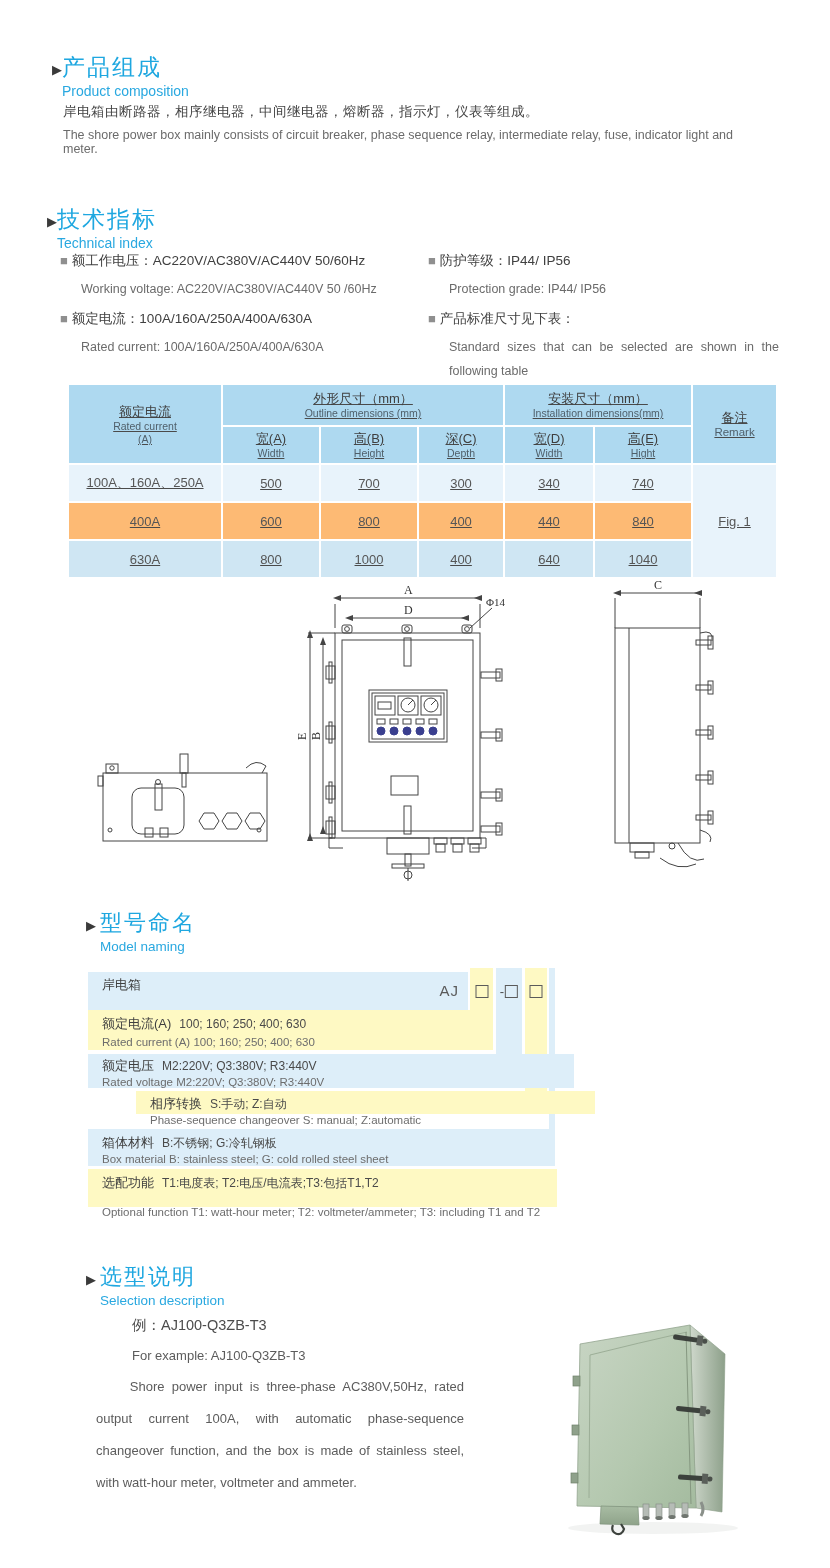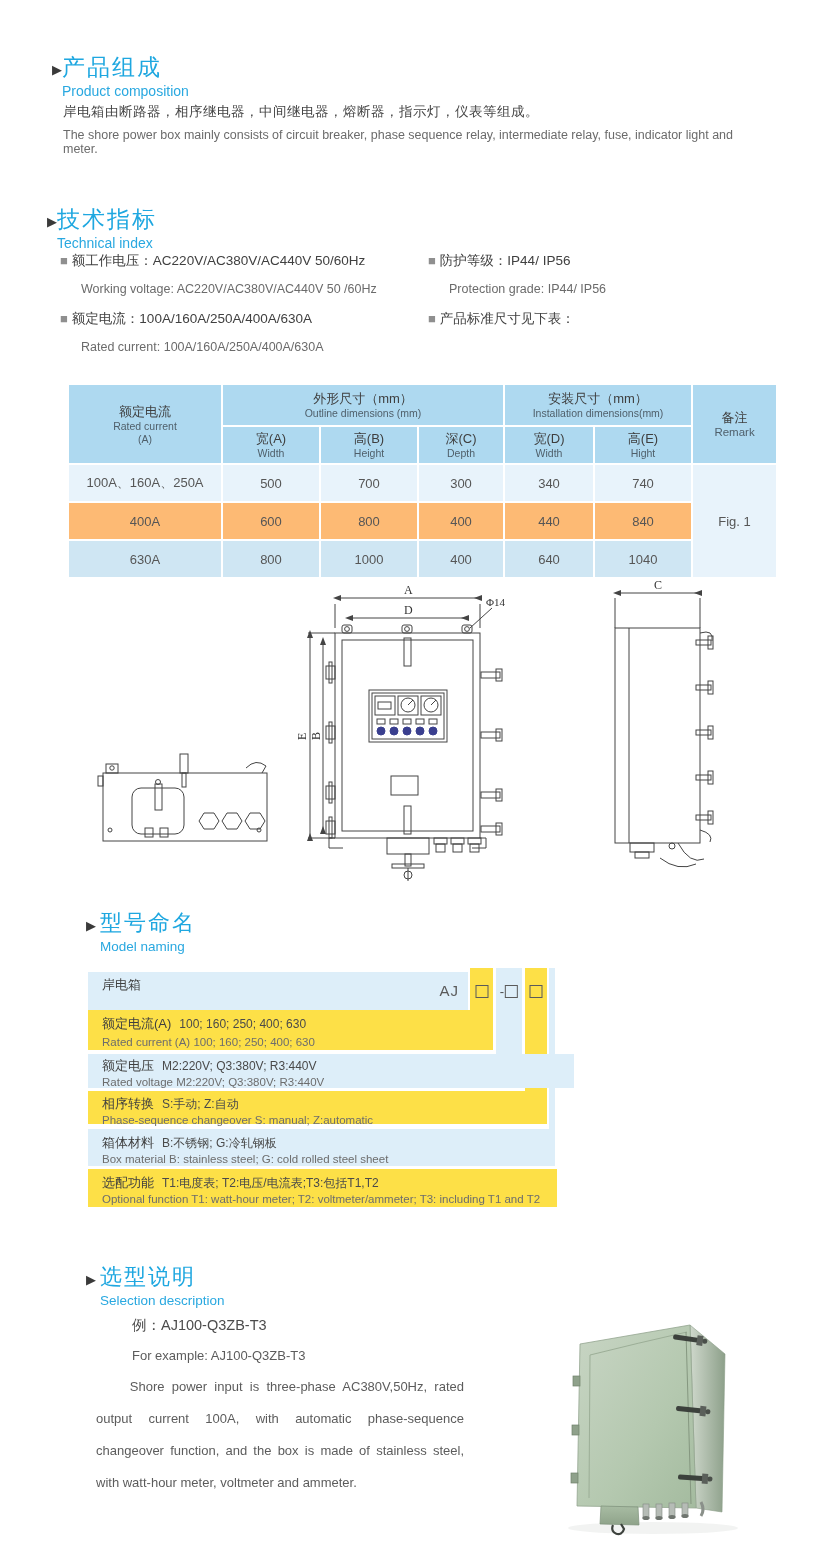--- a/index.html
+++ b/index.html
@@ -23,21 +23,21 @@
   
   table.size{border-collapse:separate;border-spacing:2px;table-layout:fixed;width:699px;}
   table.size td{text-align:center;vertical-align:middle;padding:0;}
   td.hc{background:#aed9f0;color:#3e3e3e;}
   td.bc{color:#565656;font-size:13px;}
   .hcn{font-size:13px;line-height:17px;}
   .hen{font-size:10.5px;color:#4f5f6a;line-height:13px;}
   .r1{background:#e8f3fb;} .r2{background:#fdba74;} .r3{background:#cfe6f3;}
   
   .mrow{position:absolute;left:0;box-sizing:border-box;padding:4px 0 0 14px;}
-  .m-blue{background:#ddeef9;} .m-gray{background:#fde047;}
+  .m-blue{background:#ddeef9;} .m-gray{background:#fef9c3;}
   .m-cn{font-size:13px;color:#3f3f3f;}
   .m-val{font-size:12px;color:#4a4a4a;margin-left:8px;}
   .m-en{font-size:11.5px;color:#6d6d6d;margin-top:3px;}
   .codebox{display:inline-block;width:11px;height:11px;border:1px solid #5a5a5a;vertical-align:middle;}
   .strip{position:absolute;top:0;}
   .strip .bx{position:absolute;top:14px;left:50%;transform:translateX(-50%);white-space:nowrap;}
   .dash{font-size:13px;color:#4a4a4a;vertical-align:middle;margin-right:1px;}
   .aj{position:absolute;right:9px;top:10px;font-size:15px;color:#5a5a5a;letter-spacing:1px;}
   
   .sel{font-size:13.5px;color:#4c4c4c;}
@@ -77,23 +77,24 @@
   <div class="abs spec" style="left:60px;top:310px;width:350px;">
     <div class="cn"><span class="sq">■</span><span>额定电流：100A/160A/250A/400A/630A</span></div>
     <div class="en">Rated current: 100A/160A/250A/400A/630A</div>
   </div>
   <div class="abs spec" style="left:428px;top:252px;width:340px;">
     <div class="cn"><span class="sq">■</span><span>防护等级：IP44/ IP56</span></div>
     <div class="en">Protection grade: IP44/ IP56</div>
   </div>
   <div class="abs spec" style="left:428px;top:310px;width:340px;">
     <div class="cn"><span class="sq">■</span><span>产品标准尺寸见下表：</span></div>
-  </div>
-
-  <div class="abs" style="left:67px;top:383px;">
+    <div class="en" style="width:330px;">Standard sizes that can be selected are shown in the following table</div>
+  </div>
+
+  <div class="abs" style="left:67px;top:383px;text-decoration:underline;">
     <table class="size">
       <colgroup>
           <col style="width:152px">
           <col style="width:96px">
           <col style="width:96px">
           <col style="width:84px">
           <col style="width:88px">
           <col style="width:96px">
           <col style="width:83px">
         </colgroup>
@@ -358,33 +359,33 @@
     <div class="mrow m-gray" style="top:42px;width:405px;height:40px;">
       <div><span class="m-cn">额定电流(A)</span><span class="m-val">100; 160; 250; 400; 630</span></div>
       <div class="m-en">Rated current (A) 100; 160; 250; 400; 630</div>
     </div>
 
     <div class="mrow m-blue" style="top:86px;width:486px;height:34px;padding-top:2px;">
       <div><span class="m-cn">额定电压</span><span class="m-val">M2:220V;  Q3:380V;  R3:440V</span></div>
       <div class="m-en" style="margin-top:1px;">Rated voltage  M2:220V;  Q3:380V;  R3:440V</div>
     </div>
 
-    <div class="mrow m-gray" style="top:123px;width:459px;height:33px;padding-top:3px;">
+    <div class="mrow m-gray" style="top:123px;width:459px;height:23px;padding-top:3px;margin-left:48px;">
       <div><span class="m-cn">相序转换</span><span class="m-val">S:手动; Z:自动</span></div>
       <div class="m-en" style="margin-top:1px;">Phase-sequence changeover  S: manual;  Z:automatic</div>
     </div>
 
     <div class="mrow m-blue" style="top:161px;width:467px;height:37px;padding-top:4px;">
       <div><span class="m-cn">箱体材料</span><span class="m-val">B:不锈钢;  G:冷轧钢板</span></div>
       <div class="m-en" style="margin-top:1px;">Box material    B: stainless steel; G: cold rolled steel sheet</div>
     </div>
 
     <div class="mrow m-gray" style="top:201px;width:469px;height:38px;padding-top:4px;">
       <div><span class="m-cn">选配功能</span><span class="m-val">T1:电度表;  T2:电压/电流表;T3:包括T1,T2</span></div>
-      <div class="m-en" style="margin-top:1px;">Optional function  T1: watt-hour meter; T2: voltmeter/ammeter; T3: including T1 and T2</div>
+      <div class="m-en" style="margin-top:14px;">Optional function  T1: watt-hour meter; T2: voltmeter/ammeter; T3: including T1 and T2</div>
     </div>
   </div>
 
   <div class="abs sec-head" style="left:86px;top:1264px;">
     <span class="tri">▶</span>
     <div class="h-txt tight">
       <div class="h-cn" style="font-size:22px;">选型说明</div>
       <div class="h-en" style="font-size:13.5px;">Selection description</div>
     </div>
   </div>

